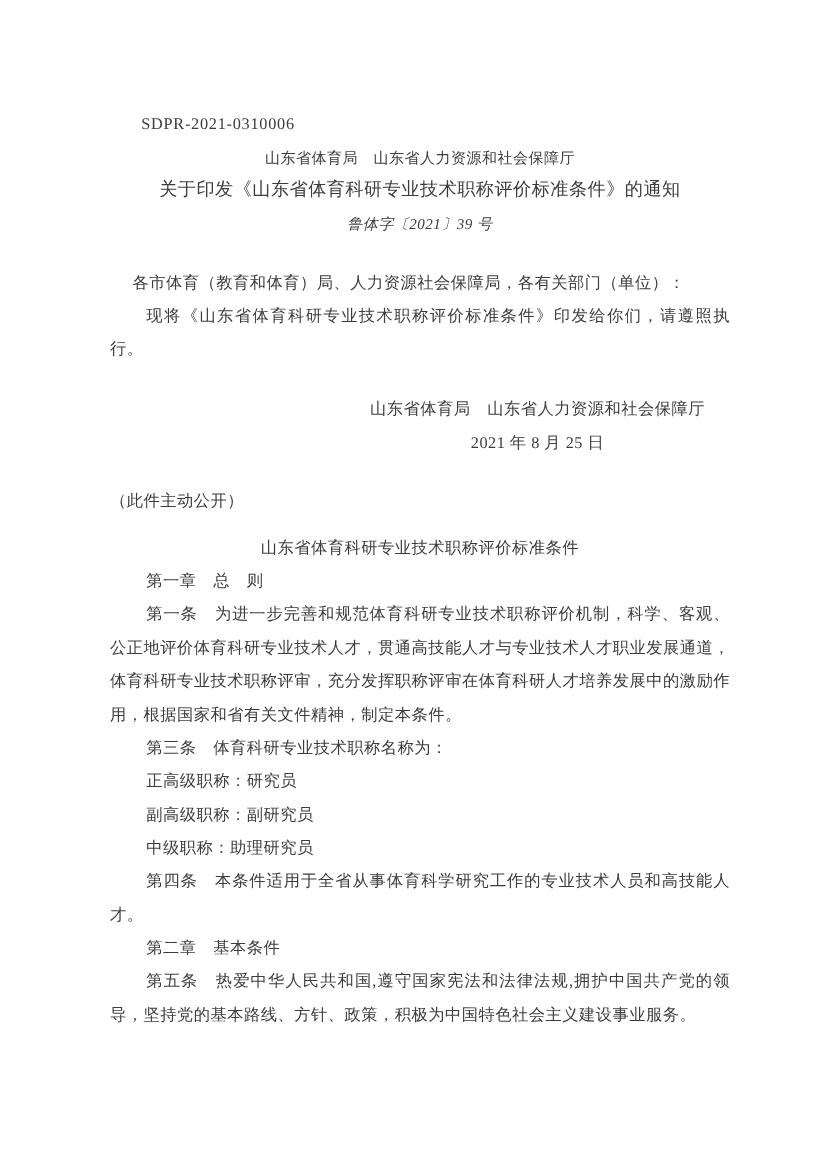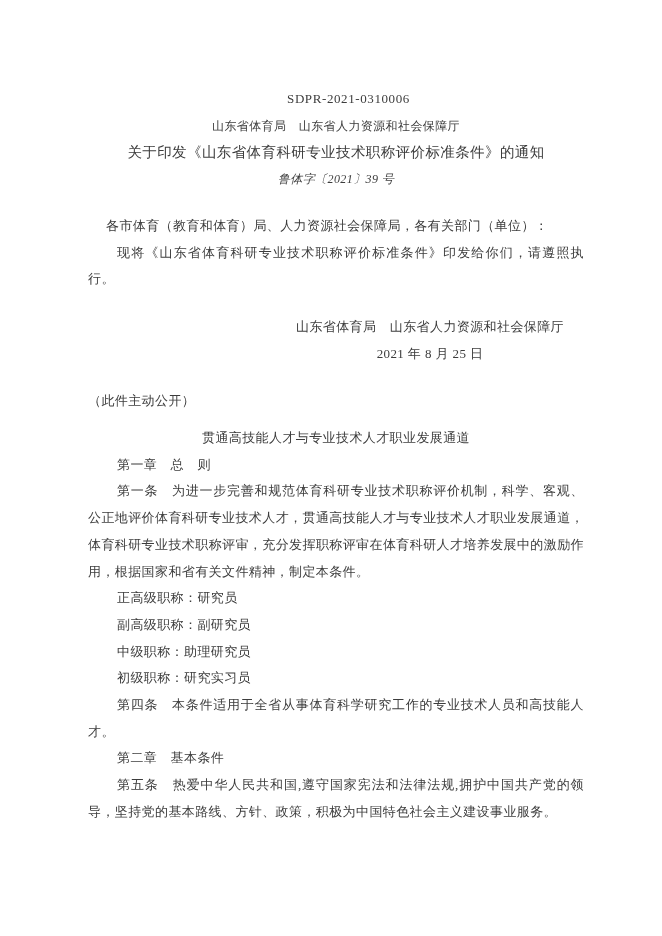--- a/index.html
+++ b/index.html
@@ -17,21 +17,20 @@
     font-family: "Liberation Serif", "DejaVu Serif", serif;
     font-size: 13px;
     line-height: 26.7px;
     letter-spacing: 0.4px;
     color: #3c3c3c;
   }
   .doc-number {
     text-indent: 25px;
     font-size: 13px;
     letter-spacing: 0.6px;
-    text-align: center;
   }
   .center { text-align: center; }
   .org-header { font-size: 12px; }
   .notice-title { font-size: 14.5px; text-align: center; }
   .ref-number { font-size: 12px; font-style: italic; }
   .doc-title { font-size: 13px; }
   .spacer-a { height: 20px; }
   .spacer-b { height: 21px; }
   .spacer-c { height: 10px; }
   .indent { text-indent: 29px; }
@@ -71,35 +70,35 @@
 
   <div class="signoff">
     <div>山东省体育局　山东省人力资源和社会保障厅</div>
     <div>2021 年 8 月 25 日</div>
   </div>
 
   <div class="disclosure">（此件主动公开）</div>
 
   <div class="spacer-c"></div>
 
-  <div class="center doc-title">贯通高技能人才与专业技术人才职业发展通道</div>
+  <div class="center doc-title">山东省体育科研专业技术职称评价标准条件</div>
 
   <div class="indent">第一章　总　则</div>
 
   <div class="para">第一条　为进一步完善和规范体育科研专业技术职称评价机制，科学、客观、公正地评价体育科研专业技术人才，贯通高技能人才与专业技术人才职业发展通道，体育科研专业技术职称评审，充分发挥职称评审在体育科研人才培养发展中的激励作用，根据国家和省有关文件精神，制定本条件。</div>
 
 
+  <div class="indent">第三条　体育科研专业技术职称名称为：</div>
 
   <div class="indent">正高级职称：研究员</div>
 
   <div class="indent">副高级职称：副研究员</div>
 
   <div class="indent">中级职称：助理研究员</div>
 
-  <div class="indent">初级职称：研究实习员</div>
 
   <div class="para">第四条　本条件适用于全省从事体育科学研究工作的专业技术人员和高技能人才。</div>
 
   <div class="indent">第二章　基本条件</div>
 
   <div class="para">第五条　热爱中华人民共和国,遵守国家宪法和法律法规,拥护中国共产党的领导，坚持党的基本路线、方针、政策，积极为中国特色社会主义建设事业服务。</div>
 
 </div>
 
 </body></html>

